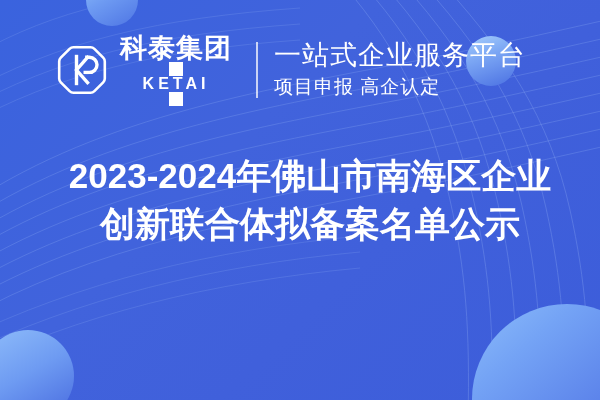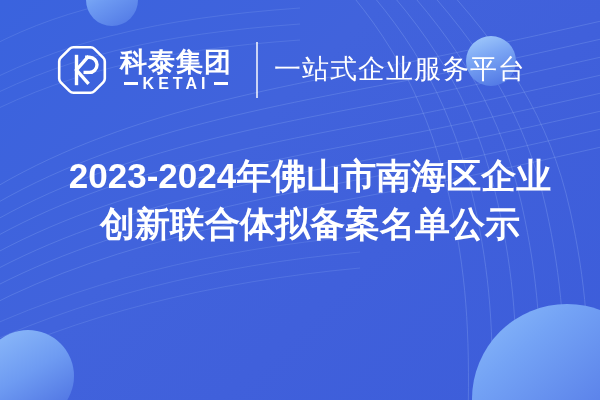--- a/index.html
+++ b/index.html
@@ -103,20 +103,21 @@
     line-height: 1;
     white-space: nowrap;
   }
 
   .brand-en-row {
     display: flex;
     align-items: center;
     margin-top: 0;
     width: 100%;
     justify-content: center;
+    flex-direction: column;
   }
   .brand-dash {
     display: block;
     height: 3px;
     width: 14px;
     background: #ffffff;
     flex: 0 0 14px;
   }
   .brand-en {
     color: #ffffff;
@@ -228,18 +229,19 @@
           <span class="brand-en">KETAI</span>
           <span class="brand-dash"></span>
         </div>
       </div>
     </div>
 
     <span class="divider"></span>
 
     <div class="slogan">
       <div class="slogan-main">一站式企业服务平台</div>
+      <div class="slogan-sub">项目申报 高企认定</div>
     </div>
   </div>
 
   <div class="title">2023-2024年佛山市南海区企业创新联合体拟备案名单公示</div>
 
 </div>
 
 </body></html>

